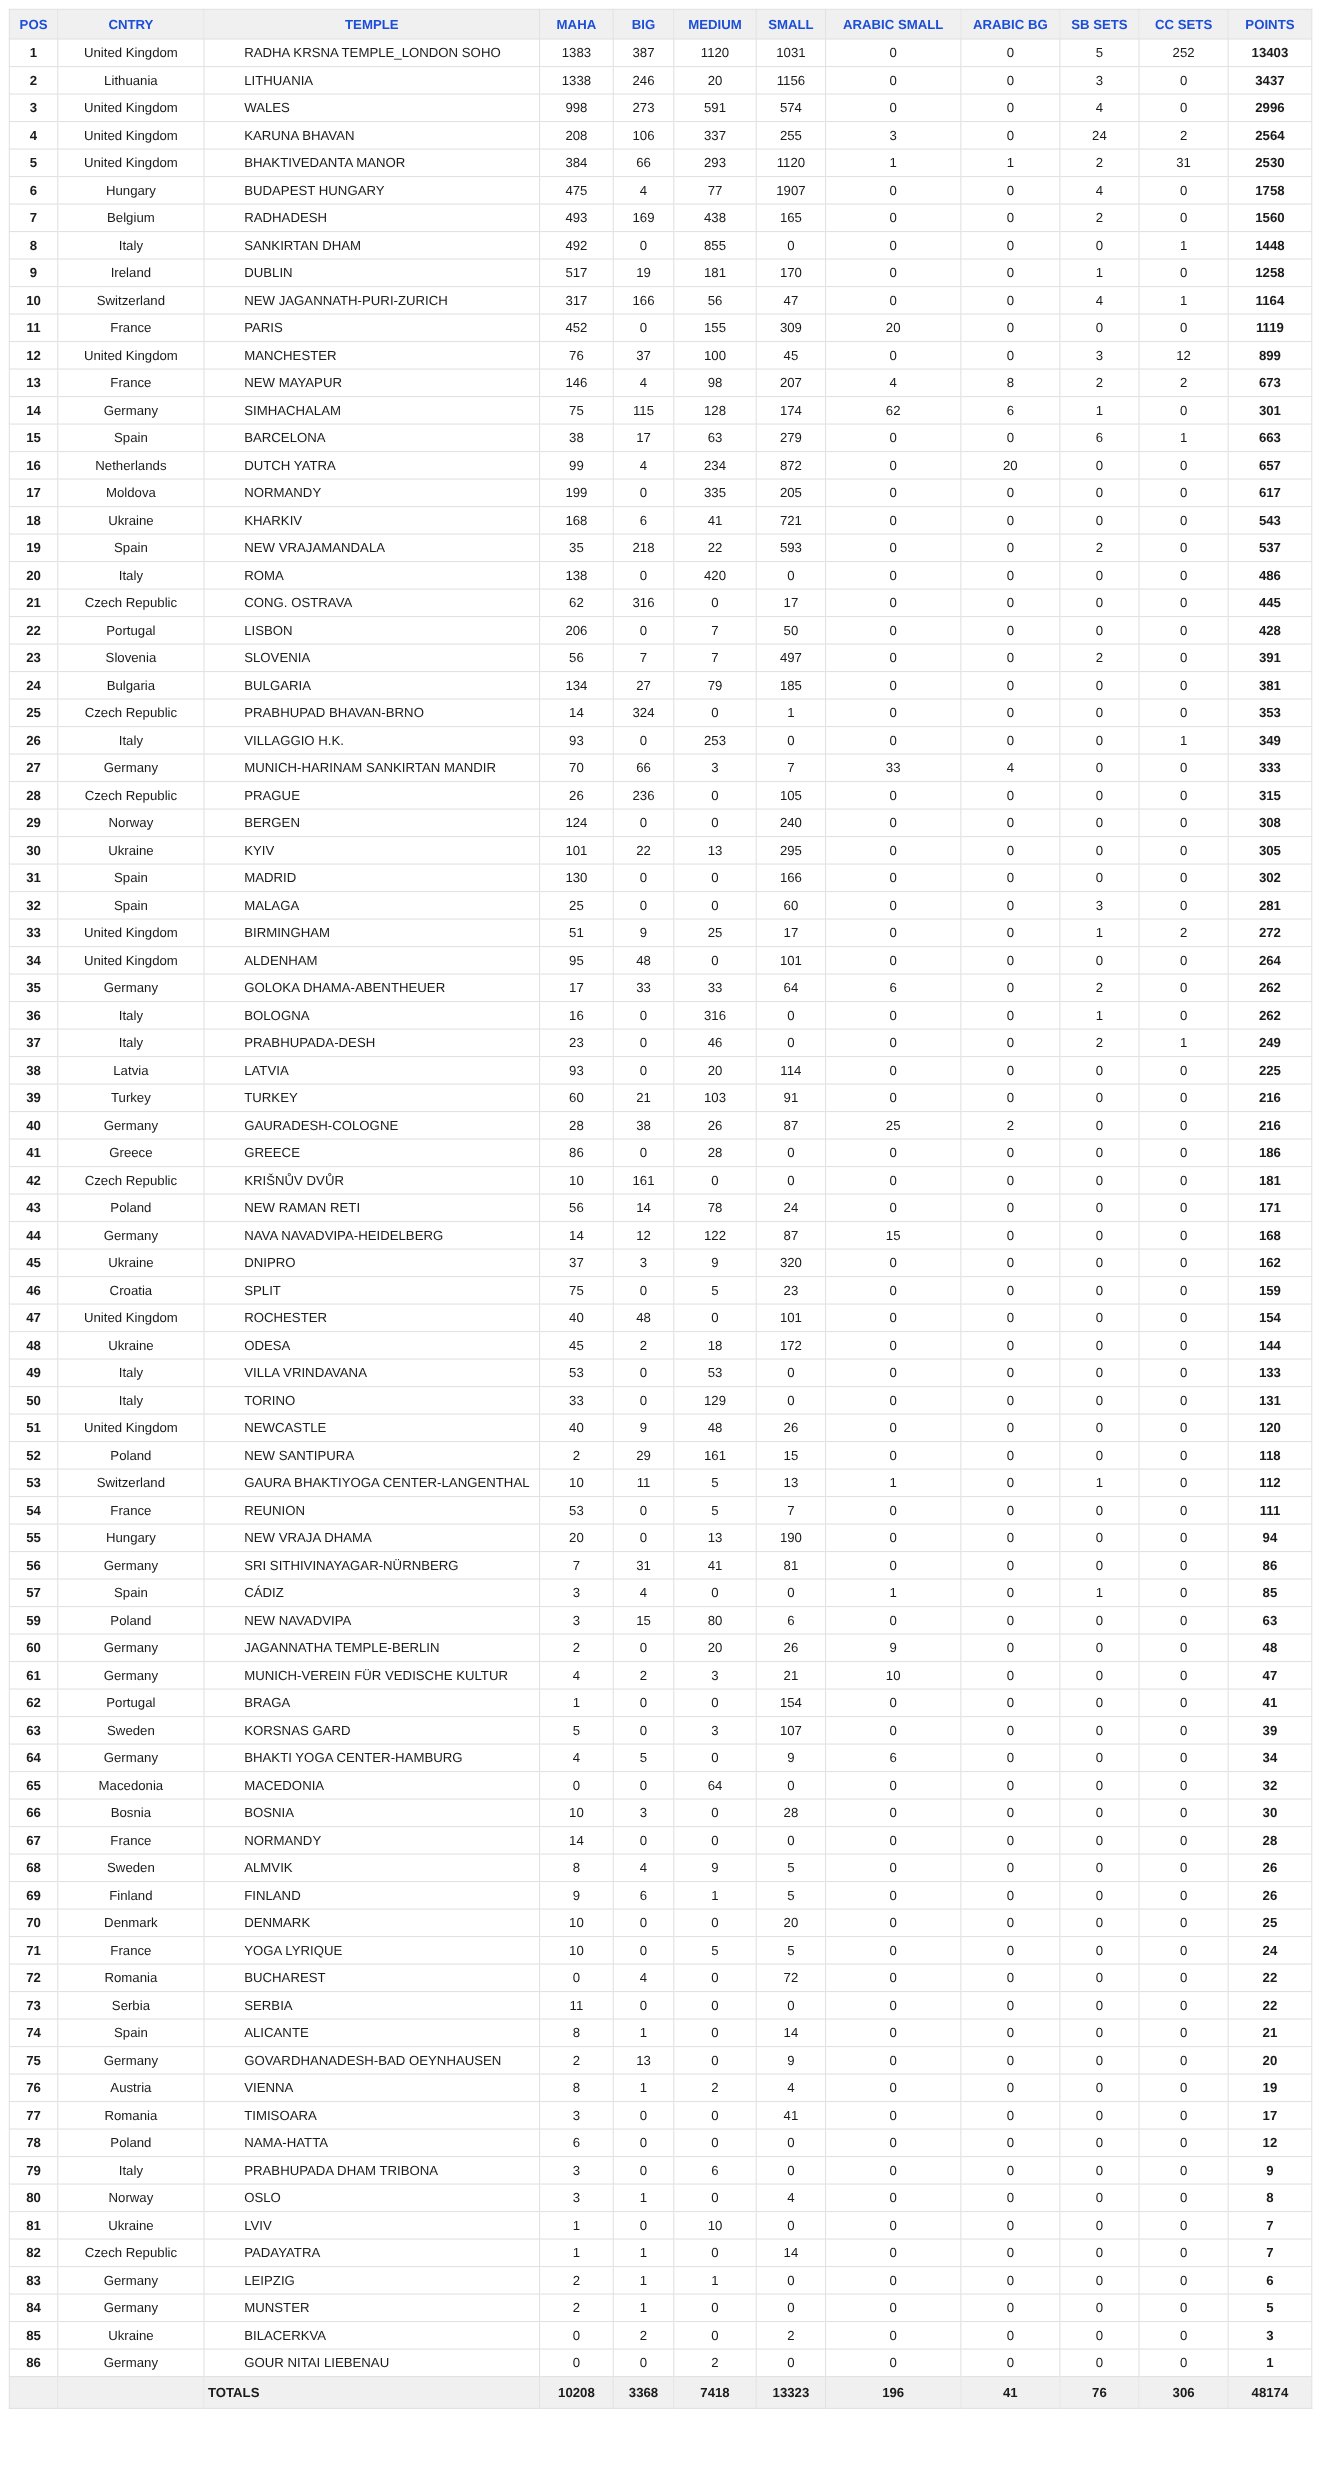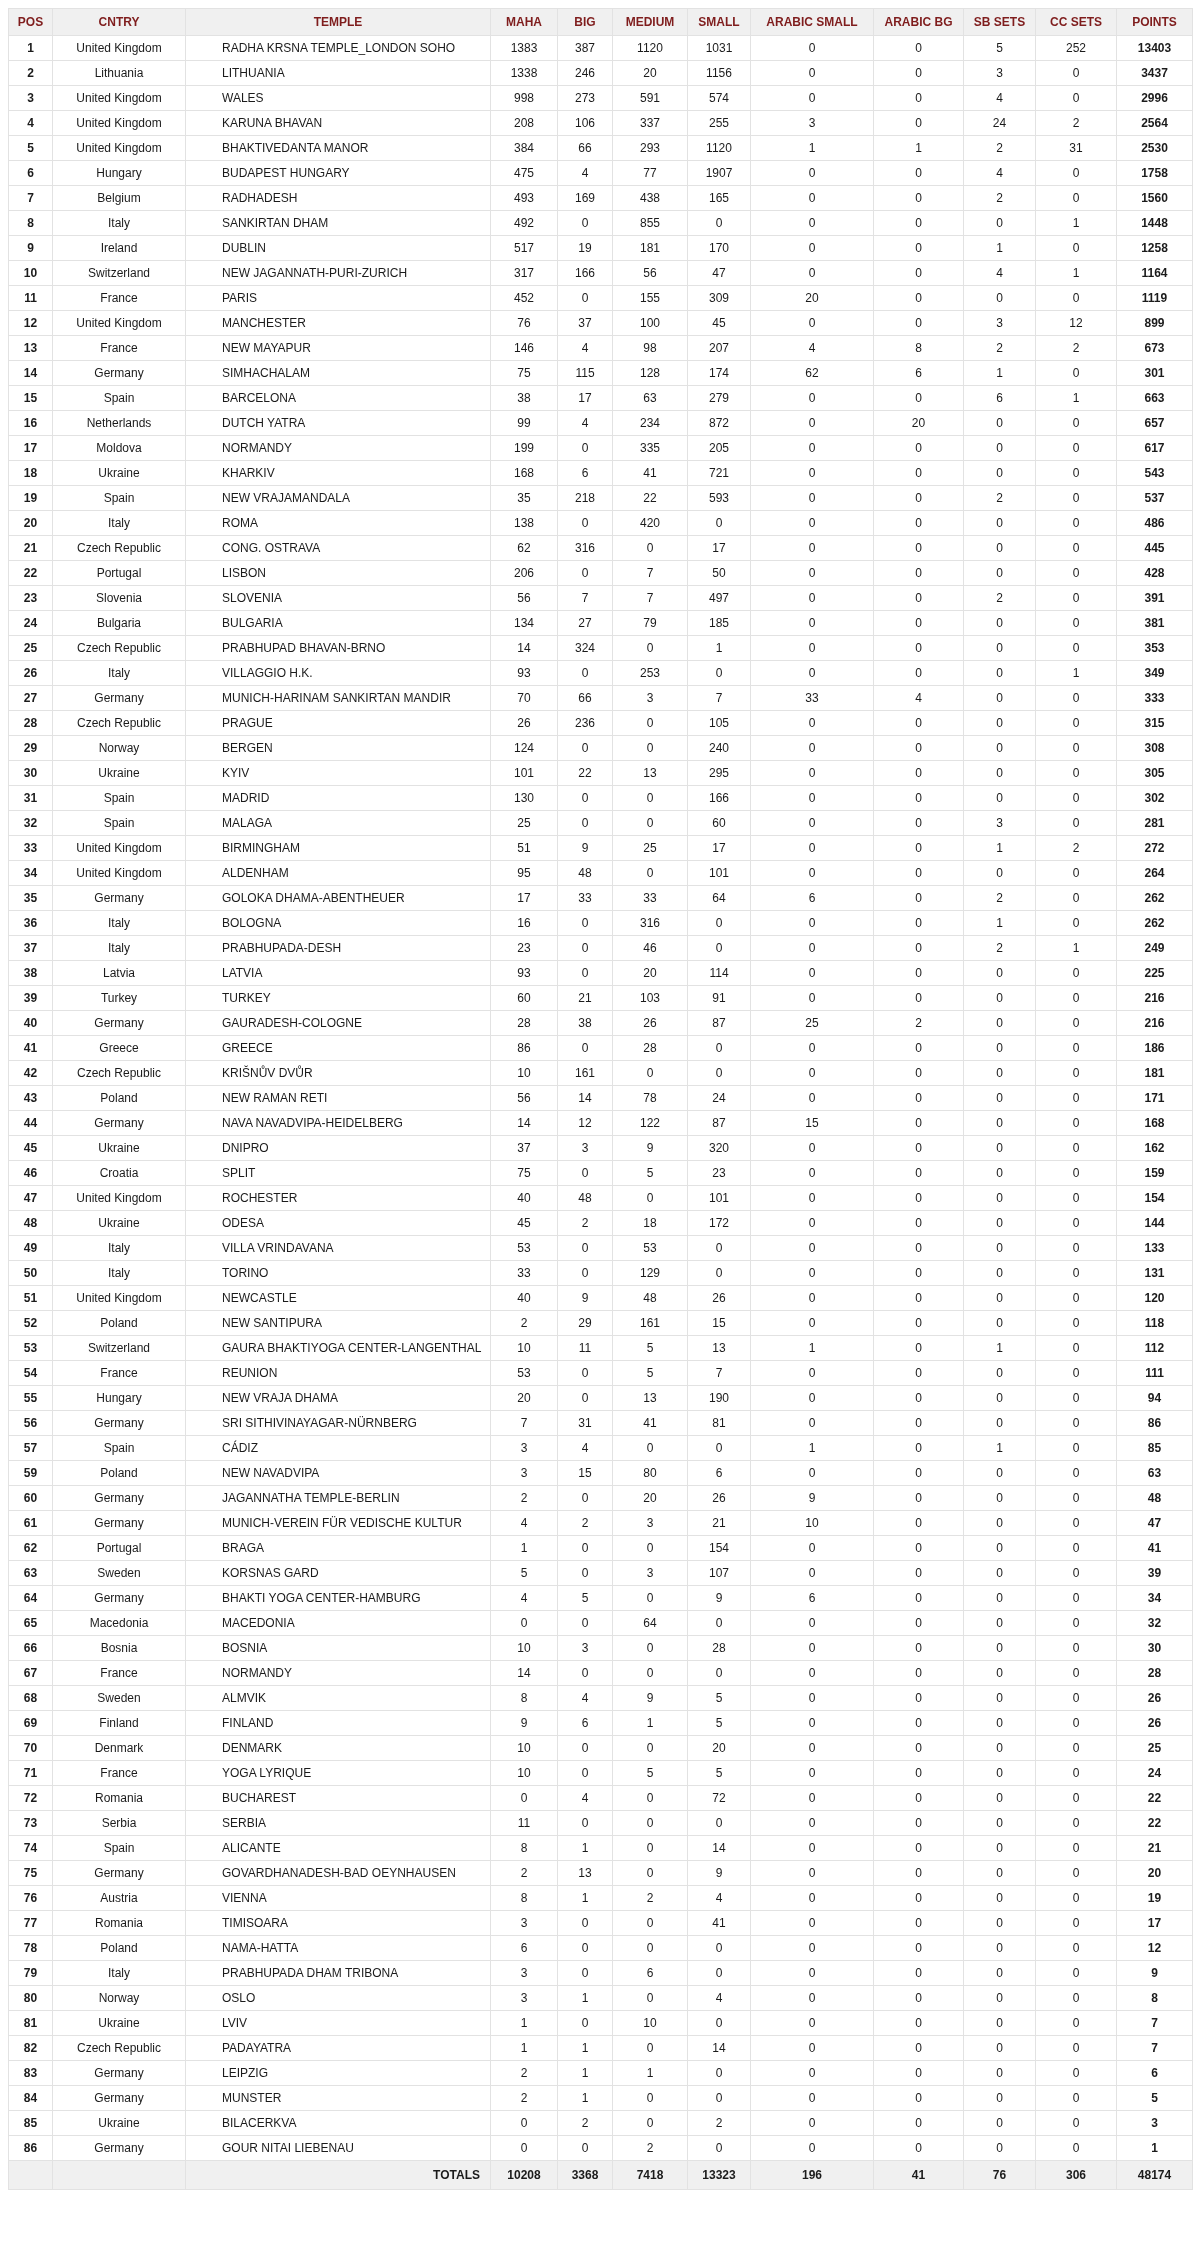--- a/index.html
+++ b/index.html
@@ -10,33 +10,33 @@
     border:1px solid #e2e2e2;
     text-align:center;
     padding:4px 3px;
     line-height:16px;
     white-space:nowrap;
     overflow:hidden;
   }
   thead th{
     background:#f0f0f0;
     font-weight:bold;
-    color:#7f1d1d;
+    color:#1d4ed8;
     padding:5px 3px;
   }
   tbody td{background:#ffffff;}
   td.col-pos{font-weight:bold;}
   td.col-temple{text-align:left;padding-left:36px;}
   td.col-points{font-weight:bold;}
   tfoot td{
     background:#f0f0f0;
     font-weight:bold;
     padding:6px 3px;
   }
-  tfoot td.totals-label{text-align:right;padding-right:10px;}
+  tfoot td.totals-label{text-align:left;padding-right:10px;}
 </style>
 </head>
 <body>
 
 <div class="wrap">
   <table>
     <colgroup>
         <col style="width: 44px;">
         <col style="width: 133px;">
         <col style="width: 305px;">

